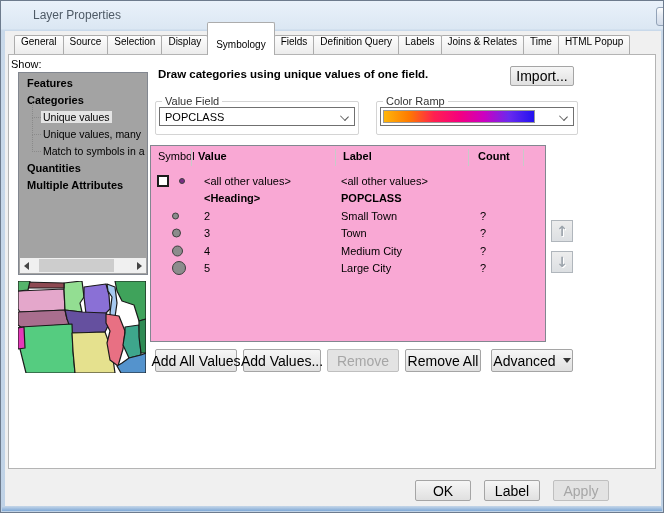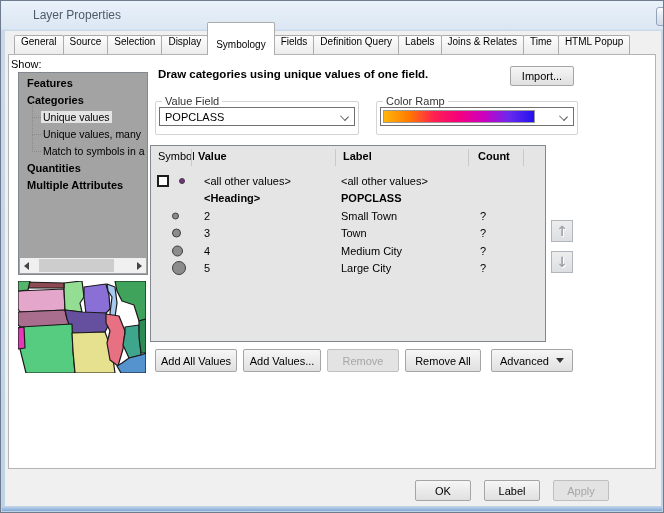--- a/index.html
+++ b/index.html
@@ -48,37 +48,37 @@
   .sarrow{width:15px;height:15px;position:relative;}
   .sarrow i{position:absolute;top:4px;width:0;height:0;border-style:solid;}
   .sarrow.left i{left:4px;border-width:4px 5px 4px 0;border-color:transparent #444 transparent transparent;}
   .sarrow.right i{right:4px;border-width:4px 0 4px 5px;border-color:transparent transparent transparent #444;}
   .sthumb{position:absolute;left:19px;top:1px;width:75px;height:13px;background:#cdcdcd;}
   
   .map{position:absolute;left:9px;top:226px;width:128px;height:92px;}
   
   .heading{position:absolute;left:149px;top:13px;font-weight:bold;font-size:11.5px;}
   .btn{background:linear-gradient(#f6f6f6,#e0e0e0);border:1px solid #a5a5a5;border-radius:2px;
-    display:flex;align-items:center;justify-content:center;font-size:11px;color:#000;cursor:default;white-space:nowrap;}
+    display:flex;align-items:center;justify-content:center;font-size:14px;color:#000;cursor:default;white-space:nowrap;}
   .btn.disabled{color:#a6a6a6;border-color:#bfbfbf;background:#e3e3e3;}
   .import{position:absolute;left:501px;top:11px;width:64px;height:20px;}
   .fset{position:absolute;border:1px solid #d4d4d4;border-radius:2px;}
   .fset .legend{position:absolute;left:6px;top:-7px;background:#fff;padding:0 3px;font-size:11px;color:#333;}
   .fs-vf{left:146px;top:46px;width:204px;height:34px;}
   .fs-cr{left:367px;top:46px;width:202px;height:34px;}
   .combo{position:absolute;height:19px;background:#fff;border:1px solid #707070;}
   .combo-vf{left:150px;top:52px;width:196px;}
   .combo-cr{left:371px;top:52px;width:194px;}
   .combo .val{position:absolute;left:5px;top:3px;font-size:11px;}
   .chev{position:absolute;right:6px;top:5px;width:7px;height:7px;}
   .chev::before{content:"";position:absolute;left:0;top:0;width:6px;height:6px;
     border-right:1.6px solid #555;border-bottom:1.6px solid #555;transform:rotate(45deg) scale(1,.8);}
   .ramp{position:absolute;left:2px;top:2px;bottom:2px;width:152px;border:1px solid #9a9a9a;}
   
-  .vtable{position:absolute;left:141px;top:90px;width:396px;height:197px;background:#e5e5e5;border:1px solid #828790;}
+  .vtable{position:absolute;left:141px;top:90px;width:396px;height:197px;background:#f9a8d4;border:1px solid #828790;}
   .vhead{position:absolute;left:0;top:0;width:100%;height:23px;}
   .vsep{position:absolute;top:3px;width:1px;height:17px;background:#c9c9c9;}
   .vhead span{position:absolute;top:4px;}
   .trows{position:absolute;left:0;top:26px;width:100%;}
   .trow{position:relative;height:17.5px;}
   .trow span{position:absolute;top:50%;transform:translateY(-50%);white-space:nowrap;}
   .cv{left:53px;} .clb{left:190px;} .cc{left:329px;}
   .trow.hb .cv,.trow.hb .clb{font-weight:bold;}
   .checkbox{position:absolute;left:6px;top:50%;transform:translateY(-50%);width:12px;height:12px;background:#fff;border:2px solid #1c1c1c;}
   .dot{position:absolute;top:50%;left:21px;transform:translate(-50%,-50%);border-radius:50%;border:1px solid #3e3e3e;}

